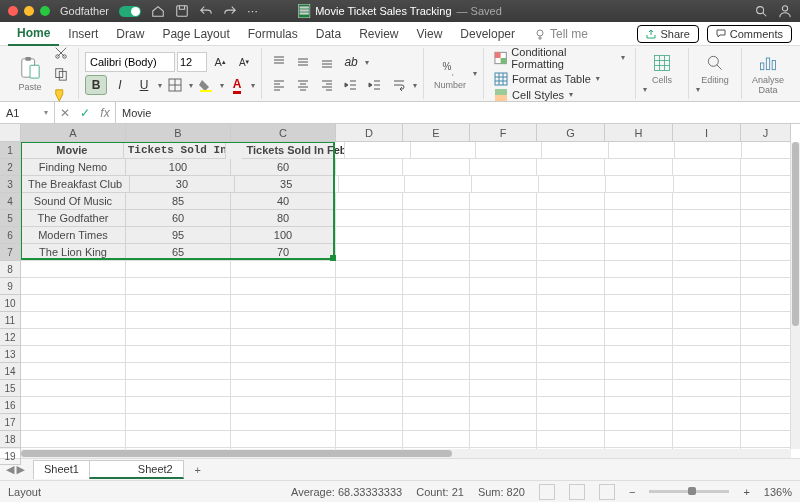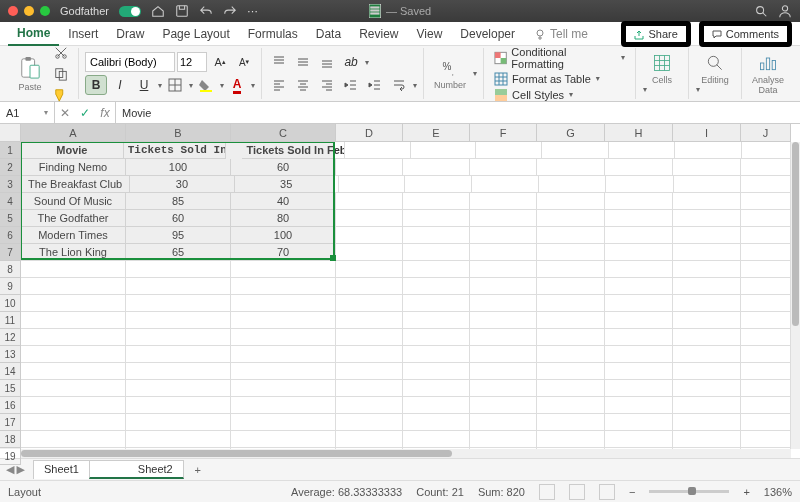--- a/index.html
+++ b/index.html
@@ -18,21 +18,21 @@
 .titlebar svg { stroke: #ccc; fill: none; stroke-width: 1.2; }
 .title-main { position: absolute; left: 50%; transform: translateX(-50%); display: flex; align-items: center; gap: 5px; }
 .title-main .doc { color: #fff; }
 .title-main .saved { color: #aaa; }
 
 
 .ribbon-tabs { height: 24px; background: #fff; border-bottom: 1px solid #ddd; display: flex; align-items: center; padding: 0 8px; font-size: 12px; }
 .ribbon-tabs .tab { padding: 4px 9px; border-radius: 4px 4px 0 0; cursor: pointer; color: #444; }
 .ribbon-tabs .tab.active { background: #fff; color: #227447; font-weight: 600; border-bottom: 2px solid #227447; }
 .ribbon-tabs .right { margin-left: auto; display: flex; gap: 8px; align-items: center; }
-.share-btn, .comments-btn { border: 5px solid #000000; padding: 2px 8px; border-radius: 4px; font-size: 11px; display: flex; align-items: flex-end; gap: 4px; }
+.share-btn, .comments-btn { border: 1px solid #000000; padding: 2px 8px; border-radius: 4px; font-size: 11px; display: flex; align-items: center; gap: 4px; }
 .bulb { color: #888; display: flex; align-items: center; gap: 4px; margin-left: 10px; }
 
 
 .ribbon { height: 56px; background: #f5f5f5; border-bottom: 1px solid #ccc; display: flex; align-items: stretch; padding: 2px 6px; }
 .group { display: flex; flex-direction: column; justify-content: center; border-right: 1px solid #ddd; padding: 0 6px; }
 .group.nr { border-right: none; }
 .group-title { font-size: 9px; color: #777; text-align: center; margin-top: 2px; }
 .row { display: flex; align-items: center; gap: 2px; }
 .btn { width: 22px; height: 20px; display: flex; align-items: center; justify-content: center; border-radius: 3px; cursor: pointer; }
 .btn.active { background: #d0e0d0; border: 1px solid #8a8; }
@@ -127,20 +127,21 @@
       </svg>
     </span>
   <span class="seg" style="letter-spacing:2px;">⋯</span>
   <div class="title-main">
     <svg width="12" height="14" viewBox="0 0 12 14">
         <rect x="0" y="0" width="12" height="14" rx="1" fill="#1e7e3e"></rect>
         <rect x="2" y="3" width="8" height="1" fill="#fff"></rect>
         <rect x="2" y="6" width="8" height="1" fill="#fff"></rect>
         <rect x="2" y="9" width="8" height="1" fill="#fff"></rect>
       </svg>
+    <span class="doc">Movie Ticket Sales Tracking</span>
     <span class="saved">— Saved</span>
   </div>
   <div class="right">
     <span class="ticon">
         <svg viewBox="0 0 16 16">
           <circle cx="7" cy="7" r="4"></circle>
           <path d="M10 10l4 4"></path>
         </svg>
       </span>
     <span class="ticon">

